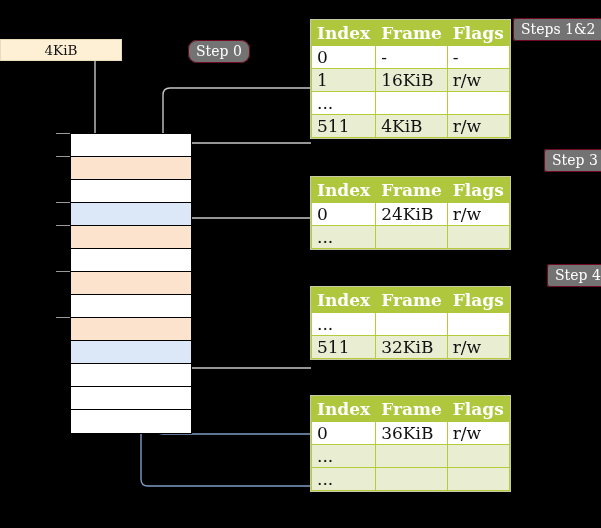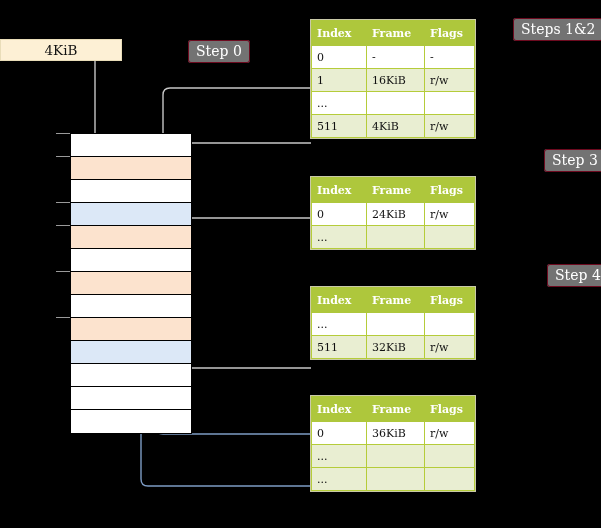--- a/index.html
+++ b/index.html
@@ -16,21 +16,21 @@
 
   
   .kib-box{position:absolute;background:#fdf0d5;border:1px solid #e9ddb9;
            color:#111;font-size:13.5px;text-align:center;
            display:flex;align-items:center;justify-content:center;}
 
   
   .ptable{position:absolute;border-collapse:collapse;background:#ffffff;
           box-shadow:0 0 0 1px #c9c9a8;}
   .ptable td,.ptable th{border:1px solid #b5cc3a;padding:1px 5px;
-          font-size:11px;color:#111;height:23px;box-sizing:border-box;
+          font-size:17px;color:#111;height:23px;box-sizing:border-box;
           text-align:left;font-weight:normal;vertical-align:middle;}
   .ptable th{background:#aec73c;color:#ffffff;font-weight:bold;
              border-color:#aec73c;height:25px;}
   .ptable tr.alt td{background:#e9eed2;}
   .ptable tr.plain td{background:#ffffff;}
   .ptable td.hl{background:#fbf6a6;}
   .c-index{width:55px;}
   .c-frame{width:58px;}
   .c-flags{width:50px;margin-left:36px;}
 
@@ -100,21 +100,21 @@
   <div id="mem-ticks">
       <div class="tick" style="left: 56px; top: 133px;"></div>
       <div class="tick" style="left: 56px; top: 156px;"></div>
       <div class="tick" style="left: 56px; top: 202px;"></div>
       <div class="tick" style="left: 56px; top: 225px;"></div>
       <div class="tick" style="left: 56px; top: 271px;"></div>
       <div class="tick" style="left: 56px; top: 317px;"></div>
     </div>
 
   <div id="badges">
-      <div class="badge" style="left: 188px; top: 40px;">Step 0</div>
+      <div class="badge" style="left: 188px; top: 40px; border-radius: 9px;">Step 0</div>
       <div class="badge" style="left: 513px; top: 18px;">Steps 1&amp;2</div>
       <div class="badge" style="left: 519px; top: 149px; margin-left: 25px;">Step 3</div>
       <div class="badge" style="left: 515px; top: 264px; margin-left: 32px;">Step 4</div>
     </div>
 
   <div id="tables">
       <table class="ptable" style="left: 311px; top: 20px;">
         <thead>
           <tr>
             <th class="c-index">Index</th>

